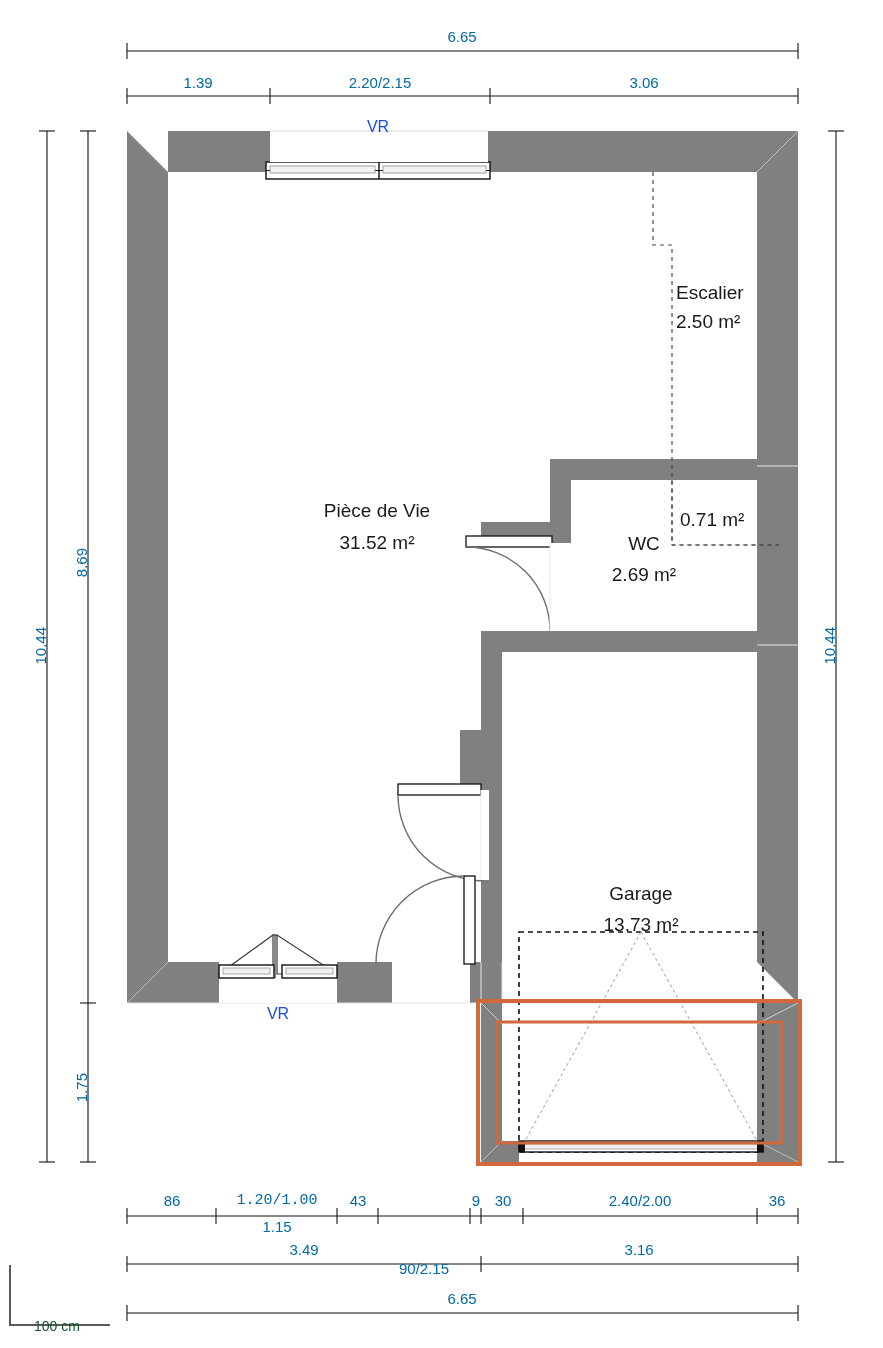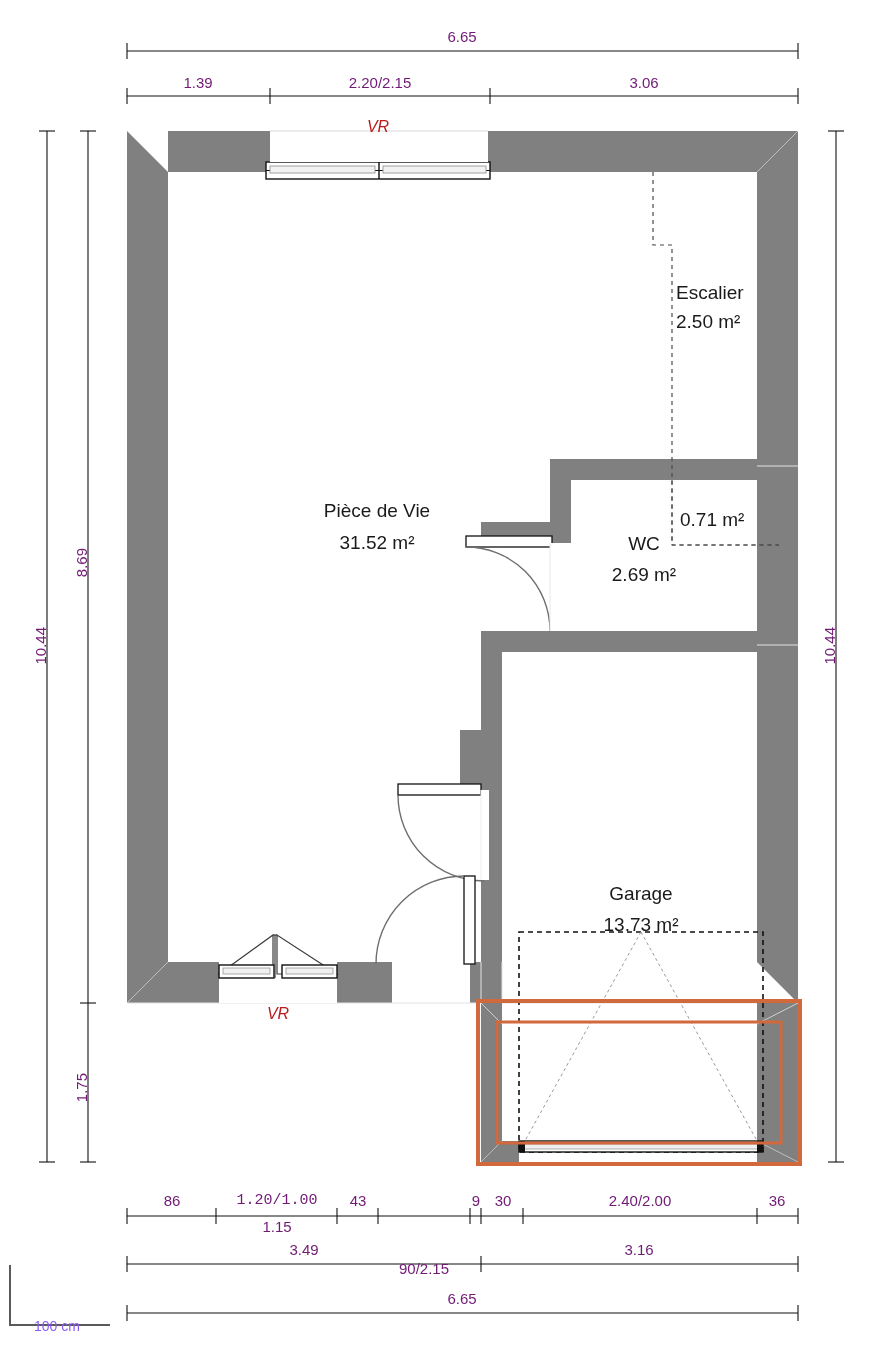--- a/index.html
+++ b/index.html
@@ -20,25 +20,25 @@
     top: 0; left: 0;
     width: 883px; height: 1348px;
   }
   .lbl {
     position: absolute;
     font-family: "Liberation Sans", sans-serif;
     color: #1a1a1a;
     white-space: nowrap;
     line-height: 1.25;
   }
-  .dim-txt { font-size: 15px; color: #701a75; }
+  .dim-txt { font-size: 15px; color: #0369a1; }
   .room-name { font-size: 19px; }
   .room-area { font-size: 19px; }
-  .vr-txt { font-size: 16px; color: #b91c1c; font-style: italic; }
-  .scale-txt { font-size: 14px; color: #8b5cf6; }
+  .vr-txt { font-size: 16px; color: #1d4ed8; }
+  .scale-txt { font-size: 14px; color: #14532d; }
   .ctr { transform: translateX(-50%); text-align: center; }
   .vert {
     transform-origin: center center;
     writing-mode: vertical-rl;
   }
   .vert-rot {
     transform: rotate(180deg);
   }
 </style>
 </head>

